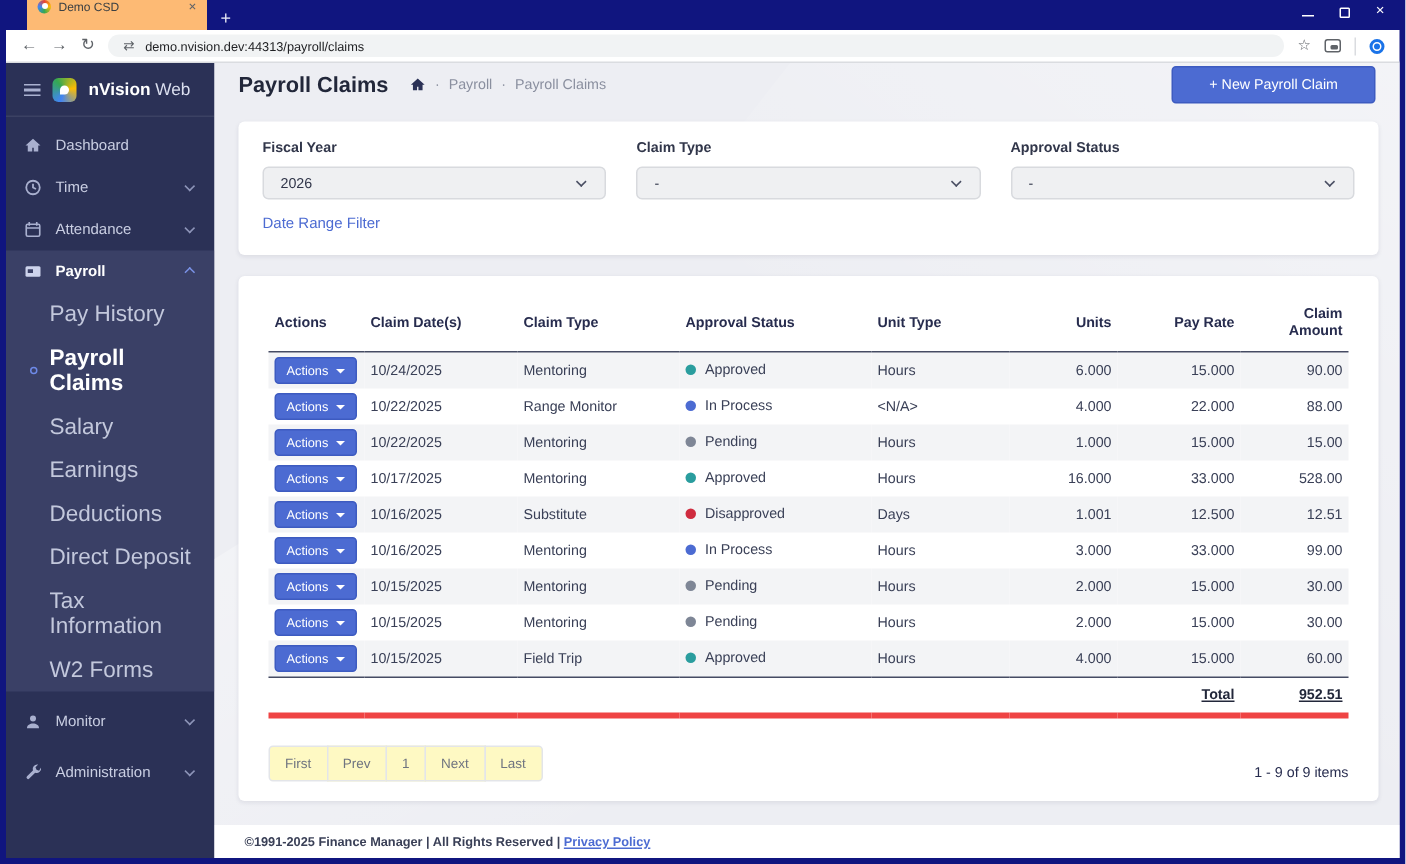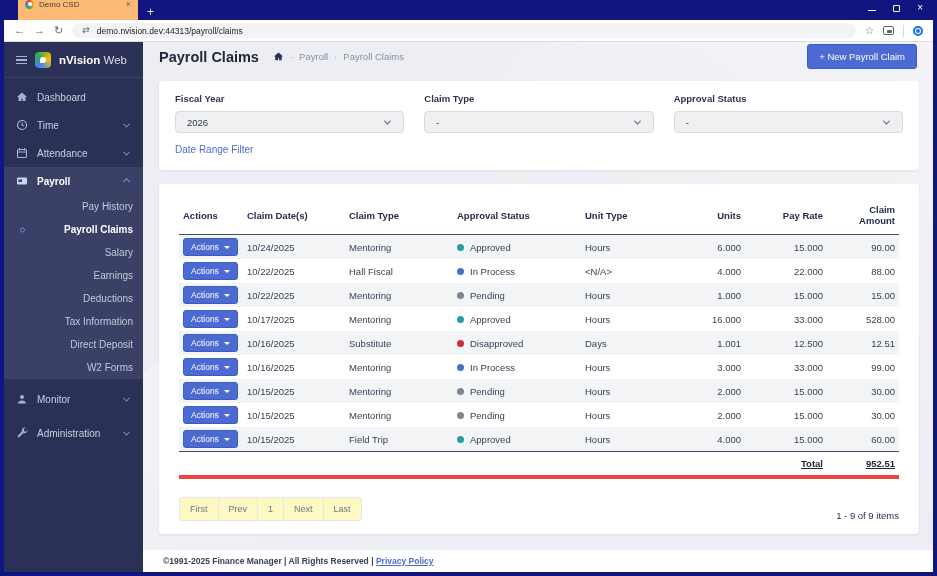--- a/index.html
+++ b/index.html
@@ -50,21 +50,21 @@
   .side-nav { padding-top:5px; }
   .nav-item { display:flex; align-items:center; gap:9px; padding:8px 12px; cursor:pointer; }
   .nav-item .ic { width:12px; height:12px; color:#a9b0cf; flex:none; display:flex; align-items:center; }
   .nav-item .lbl { flex:1; color:#c9cee2; }
   .chev { width:5px; height:5px; border-right:1.4px solid #8d94b8; border-bottom:1.4px solid #8d94b8; flex:none; margin-right:2px; }
   .chev.down { transform:rotate(45deg) translate(-1px,-1px); }
   .chev.up { transform:rotate(-135deg); border-color:#7b93e8; }
   .nav-group { background:#3a4066; }
   .nav-group > .nav-item .lbl { color:#fff; font-weight:700; }
   .nav-group > .nav-item .ic { color:#cdd3ec; }
-  .sub-item { position:relative; padding:6px 10px 6px 29px; font-size:10px; color:#c3c8dc; cursor:pointer;text-align:right; }
+  .sub-item { position:relative; padding:6px 10px 6px 29px; font-size:15px; color:#c3c8dc; cursor:pointer; }
   .sub-item.active { color:#fff; font-weight:700; }
   .ring { position:absolute; left:16px; top:50%; transform:translateY(-50%); width:5px; height:5px; border:1.5px solid #6e8ae8; border-radius:50%; }
   .side-bottom { margin-top:6px; }
 
   
   .main { flex:1; min-width:0; display:flex; flex-direction:column; background:#edeef3; position:relative; overflow:hidden; }
   .main::before { content:''; position:absolute; top:-60px; right:-180px; width:620px; height:420px;
     background:linear-gradient(rgba(255,255,255,0.35), rgba(255,255,255,0)); transform:rotate(38deg); pointer-events:none; }
   .main::after { content:''; position:absolute; bottom:-40px; left:-120px; width:520px; height:300px;
     background:linear-gradient(rgba(255,255,255,0.3), rgba(255,255,255,0)); transform:rotate(-32deg); pointer-events:none; }
@@ -73,21 +73,21 @@
   .topbar { height:32px; flex:none; display:flex; align-items:center; justify-content:flex-end; gap:7px; padding:0 14px; }
   .avatar { width:15px; height:15px; border-radius:50%; background:radial-gradient(circle at 35% 30%, #dcc6b0, #8a7260); border:1px solid #b8b2aa; }
   .username { font-size:9px; font-style:italic; color:#43485c; }
   .fs-icon { width:11px; height:11px; color:#2b3156; }
 
   .page-head { display:flex; align-items:center; padding:2px 16px 10px; }
   .page-title { font-size:14.5px; font-weight:700; color:#22273a; }
   .crumbs { display:flex; align-items:center; gap:6px; margin-left:14px; font-size:9.5px; color:#8a8f9f; }
   .crumb-home { width:11px; height:11px; color:#2b3156; }
   .btn-primary { margin-left:auto; background:#4c6bd2; border:1px solid #3d5bc0; color:#fff; font-size:9.5px;
-    padding:6px 11px; border-radius:3px; font-family:inherit; cursor:pointer; }
+    padding:6px 24px; border-radius:3px; font-family:inherit; cursor:pointer; }
 
   .card { background:#fff; border-radius:4px; box-shadow:0 1px 3px rgba(25,30,70,0.08); }
   .filter-card { margin:2px 14px 0 16px; padding:12px 16px 13px; }
   .filter-row { display:flex; gap:20px; }
   .ffield { flex:1; min-width:0; }
   .flabel { font-size:9.5px; font-weight:700; color:#31364a; margin-bottom:7px; }
   .select { height:22px; background:#eff0f2; border:1px solid #d8dade; border-radius:4px; display:flex; align-items:center;
     padding:0 11px; font-size:9.5px; color:#31364a; cursor:pointer; }
   .select .chev { margin-left:auto; border-color:#4a4f63; }
   .link { font-size:10px; color:#4c6bd2; margin-top:11px; display:inline-block; cursor:pointer; }
@@ -202,22 +202,22 @@
                 </svg>
               </span>
               <span class="lbl">Payroll</span>
               <span class="chev up"></span>
             </div>
             <div class="sub-item"><span>Pay History</span></div>
             <div class="sub-item active"><span class="ring"></span><span>Payroll Claims</span></div>
             <div class="sub-item"><span>Salary</span></div>
             <div class="sub-item"><span>Earnings</span></div>
             <div class="sub-item"><span>Deductions</span></div>
+            <div class="sub-item"><span>Direct Deposit</span></div>
             <div class="sub-item"><span>Tax Information</span></div>
-            <div class="sub-item"><span>Direct Deposit</span></div>
             <div class="sub-item"><span>W2 Forms</span></div>
           </div>
           <div class="nav-item side-bottom">
             <span class="ic">
               <svg viewBox="0 0 24 24" width="12" height="12" fill="currentColor">
                 <circle cx="12" cy="8" r="4"></circle>
                 <path d="M4 21c0-4.2 4-6.2 8-6.2s8 2 8 6.2z"></path>
               </svg>
             </span>
             <span class="lbl">Monitor</span>
@@ -319,21 +319,21 @@
                 <td class="num">6.000</td>
                 <td class="num">15.000</td>
                 <td class="num">90.00</td>
               </tr>
               <tr>
                 <td><button class="actions-btn">
                     <span>Actions</span>
                     <span class="caret"></span>
                   </button></td>
                 <td>10/22/2025</td>
-                <td>Hall Fiscal</td>
+                <td>Range Monitor</td>
                 <td><span class="status">
                     <span class="dot" style="background: rgb(76, 107, 210);"></span>
                     <span>In Process</span>
                   </span></td>
                 <td>&lt;N/A&gt;</td>
                 <td class="num">4.000</td>
                 <td class="num">22.000</td>
                 <td class="num">88.00</td>
               </tr>
               <tr>

